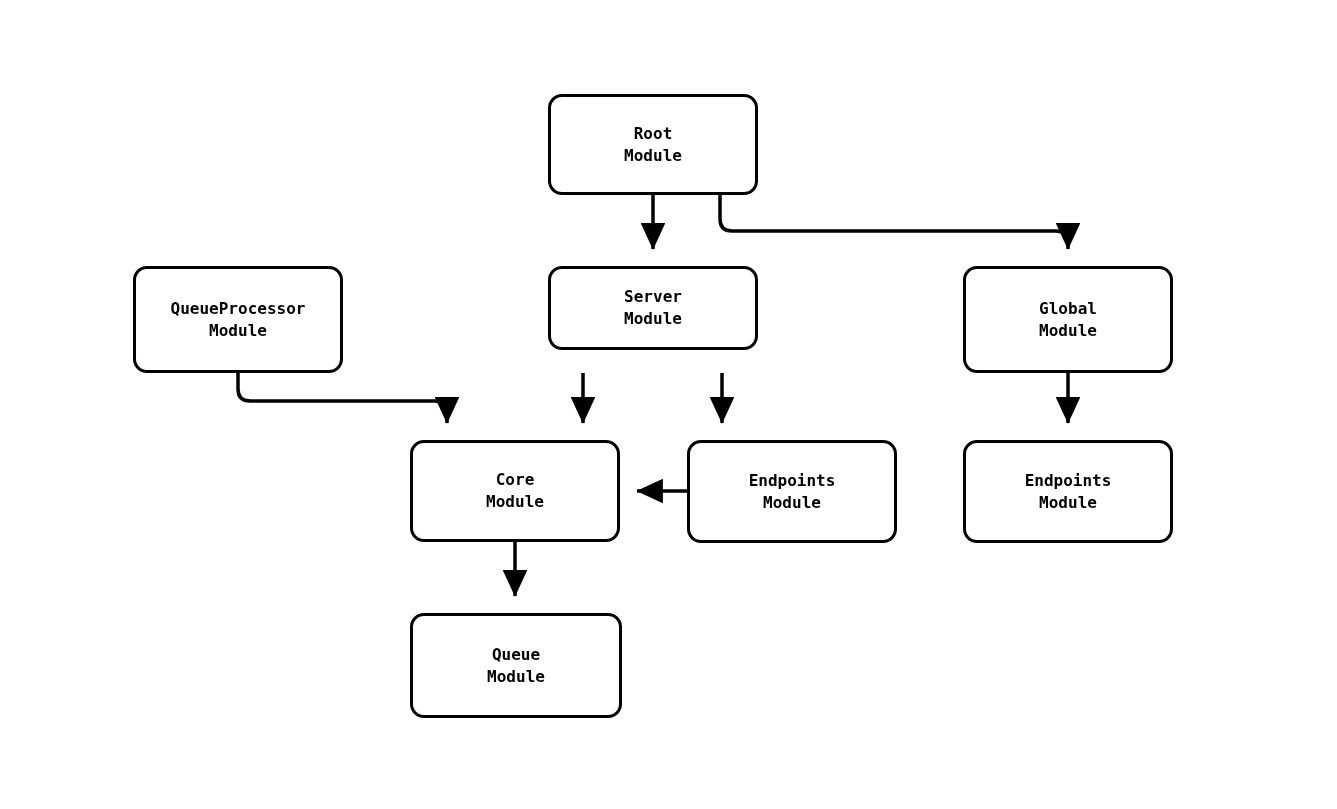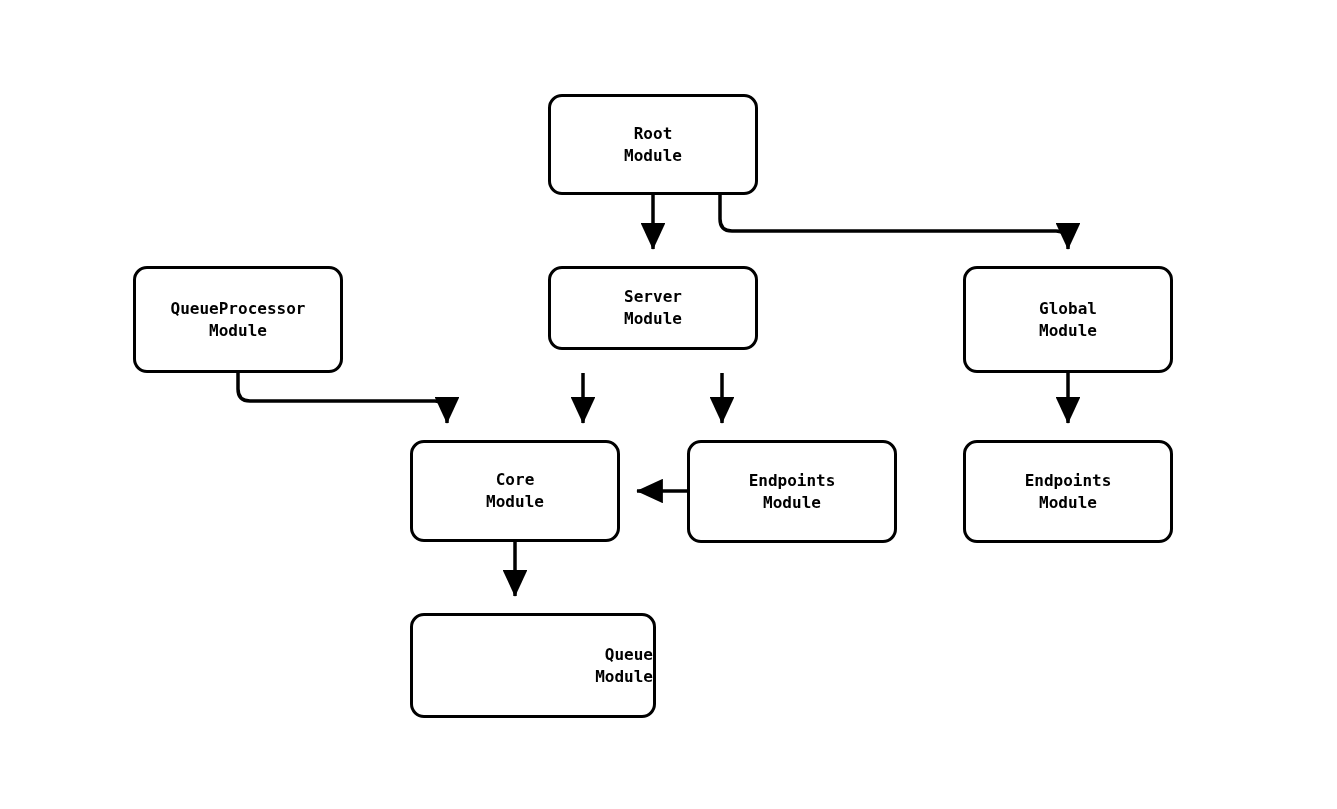--- a/index.html
+++ b/index.html
@@ -113,18 +113,18 @@
   <div class="node" style="left:687px; top:440px; width:210px; height:103px;">
     <span class="node-label">Endpoints</span>
     <span class="node-label">Module</span>
   </div>
 
   <div class="node" style="left:963px; top:440px; width:210px; height:103px;">
     <span class="node-label">Endpoints</span>
     <span class="node-label">Module</span>
   </div>
 
-  <div class="node" style="left:410px; top:613px; width:246px; height:105px;align-items:flex-end;">
+  <div class="node" style="left:410px; top:613px; width:212px; height:105px;">
     <span class="node-label">Queue</span>
     <span class="node-label">Module</span>
   </div>
 
 </div>
 
 </body></html>

